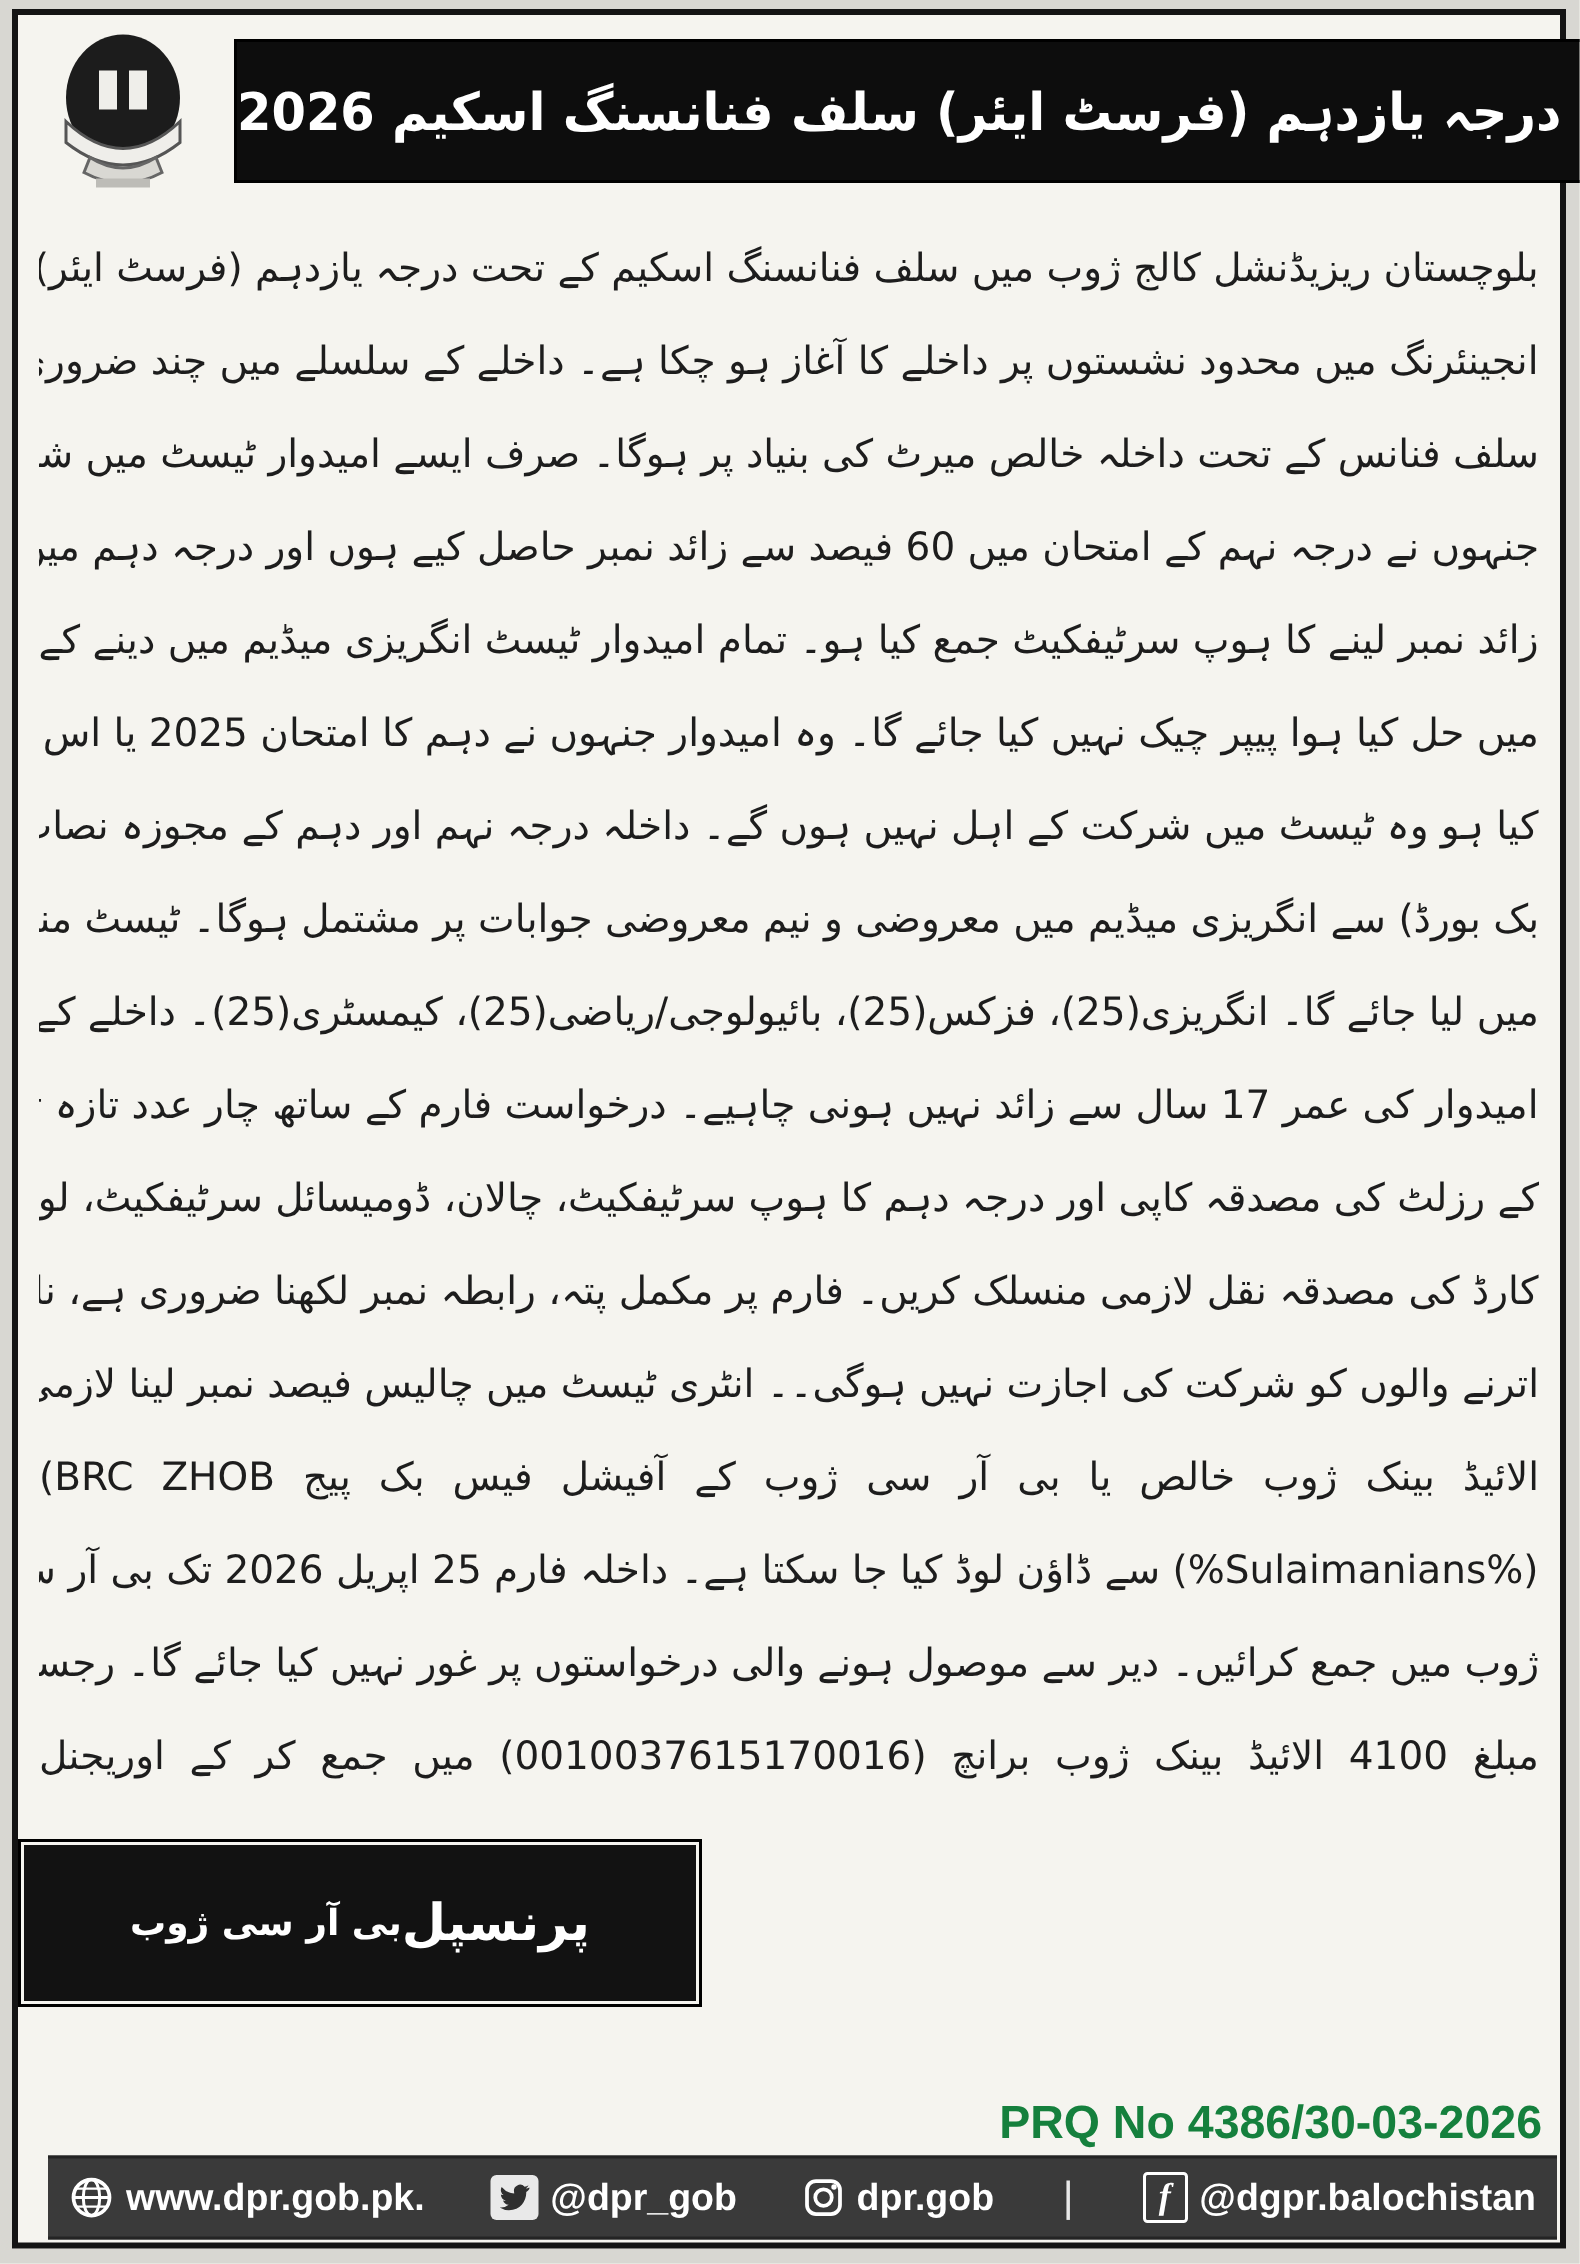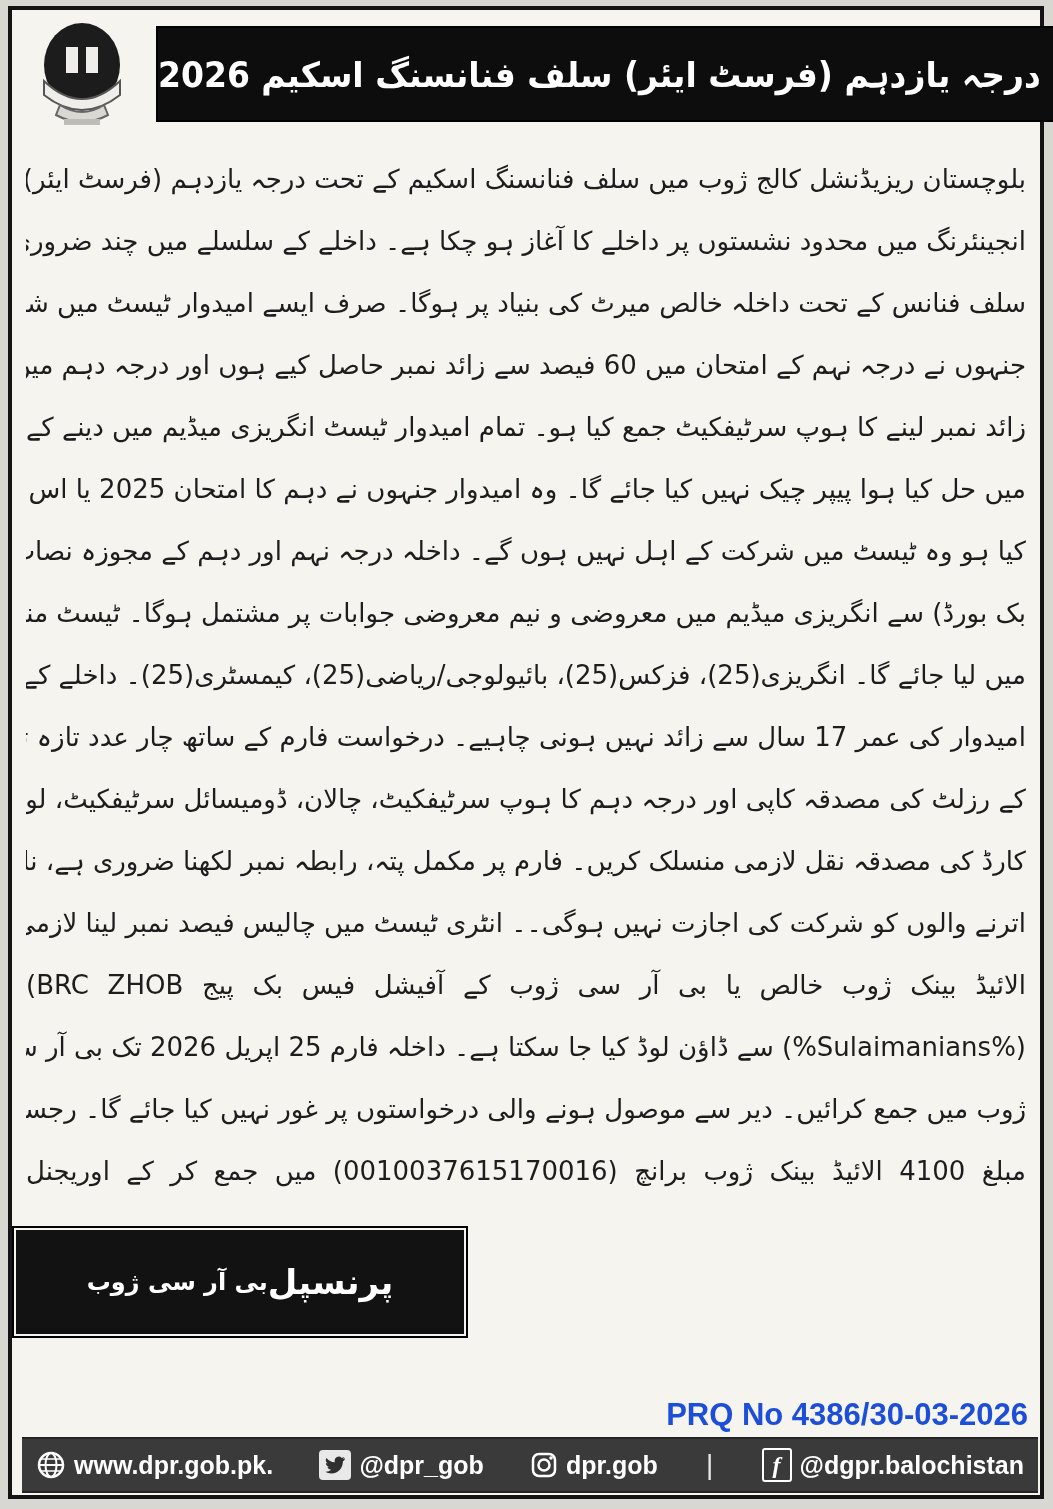--- a/index.html
+++ b/index.html
@@ -73,27 +73,27 @@
     box-shadow:0 0 0 2px #f5f4ef inset;
     color:#fff;
     display:flex;flex-direction:row;align-items:center;justify-content:center;
     direction:rtl;
   }
   .sig-box .sig1{font-size:34px;font-weight:bold;line-height:44px;}
   .sig-box .sig2{font-size:24px;font-weight:bold;line-height:50px;letter-spacing:2px;}
   .prq{
     position:absolute;right:12px;bottom:2px;
     font-family:"Liberation Sans",sans-serif;
-    font-weight:bold;font-size:31px;color:#1d4ed8;
+    font-weight:bold;font-size:31px;color:#15803d;
     letter-spacing:0px;white-space:nowrap;text-align:center;
   }
   
   .footer-bar{
     flex:0 0 auto;
-    height:52px;margin:2px 2px 2px 10px;
+    height:52px;margin:2px 2px 2px 20px;
     background:#3a3a3a;
     border-top:2px solid #242424;border-bottom:2px solid #242424;
     display:flex;align-items:center;justify-content:space-between;
     padding:0 14px;
     color:#fff;
     font-family:"Liberation Sans",sans-serif;
     font-weight:bold;font-size:25px;
   }
   .social-item{display:flex;align-items:center;gap:8px;white-space:nowrap;}
   .social-item .ic{display:flex;align-items:center;}

